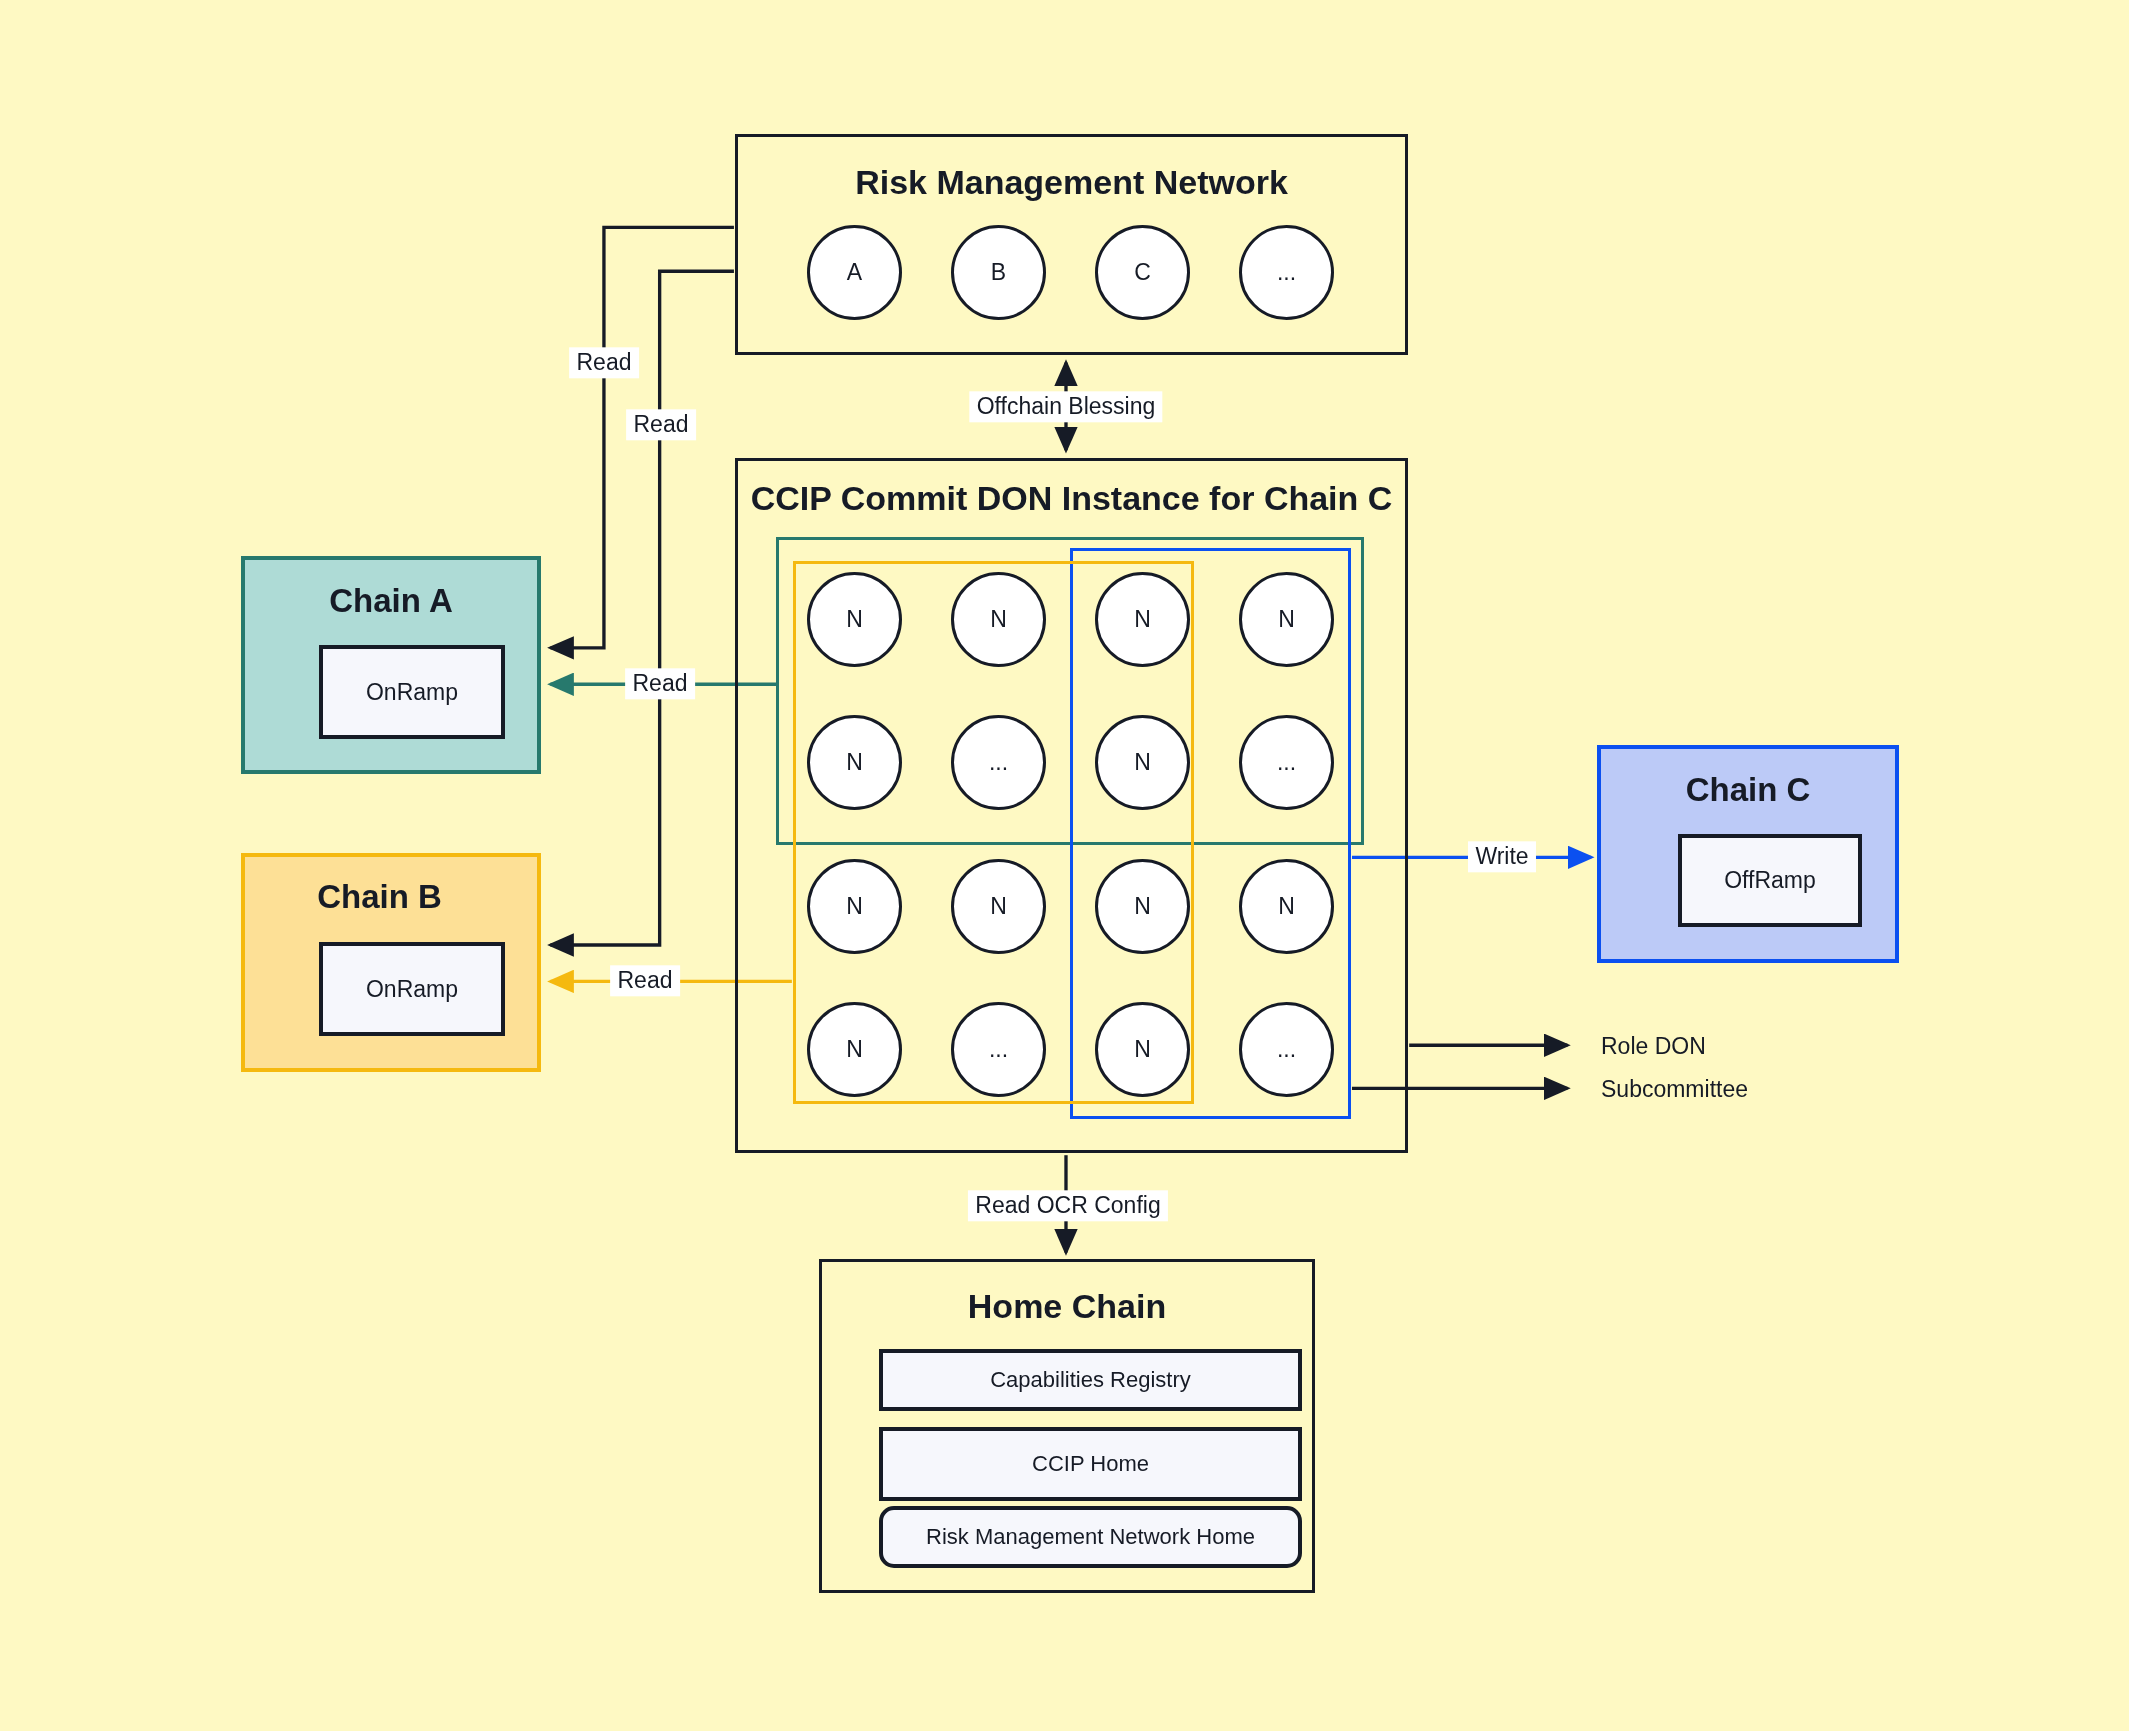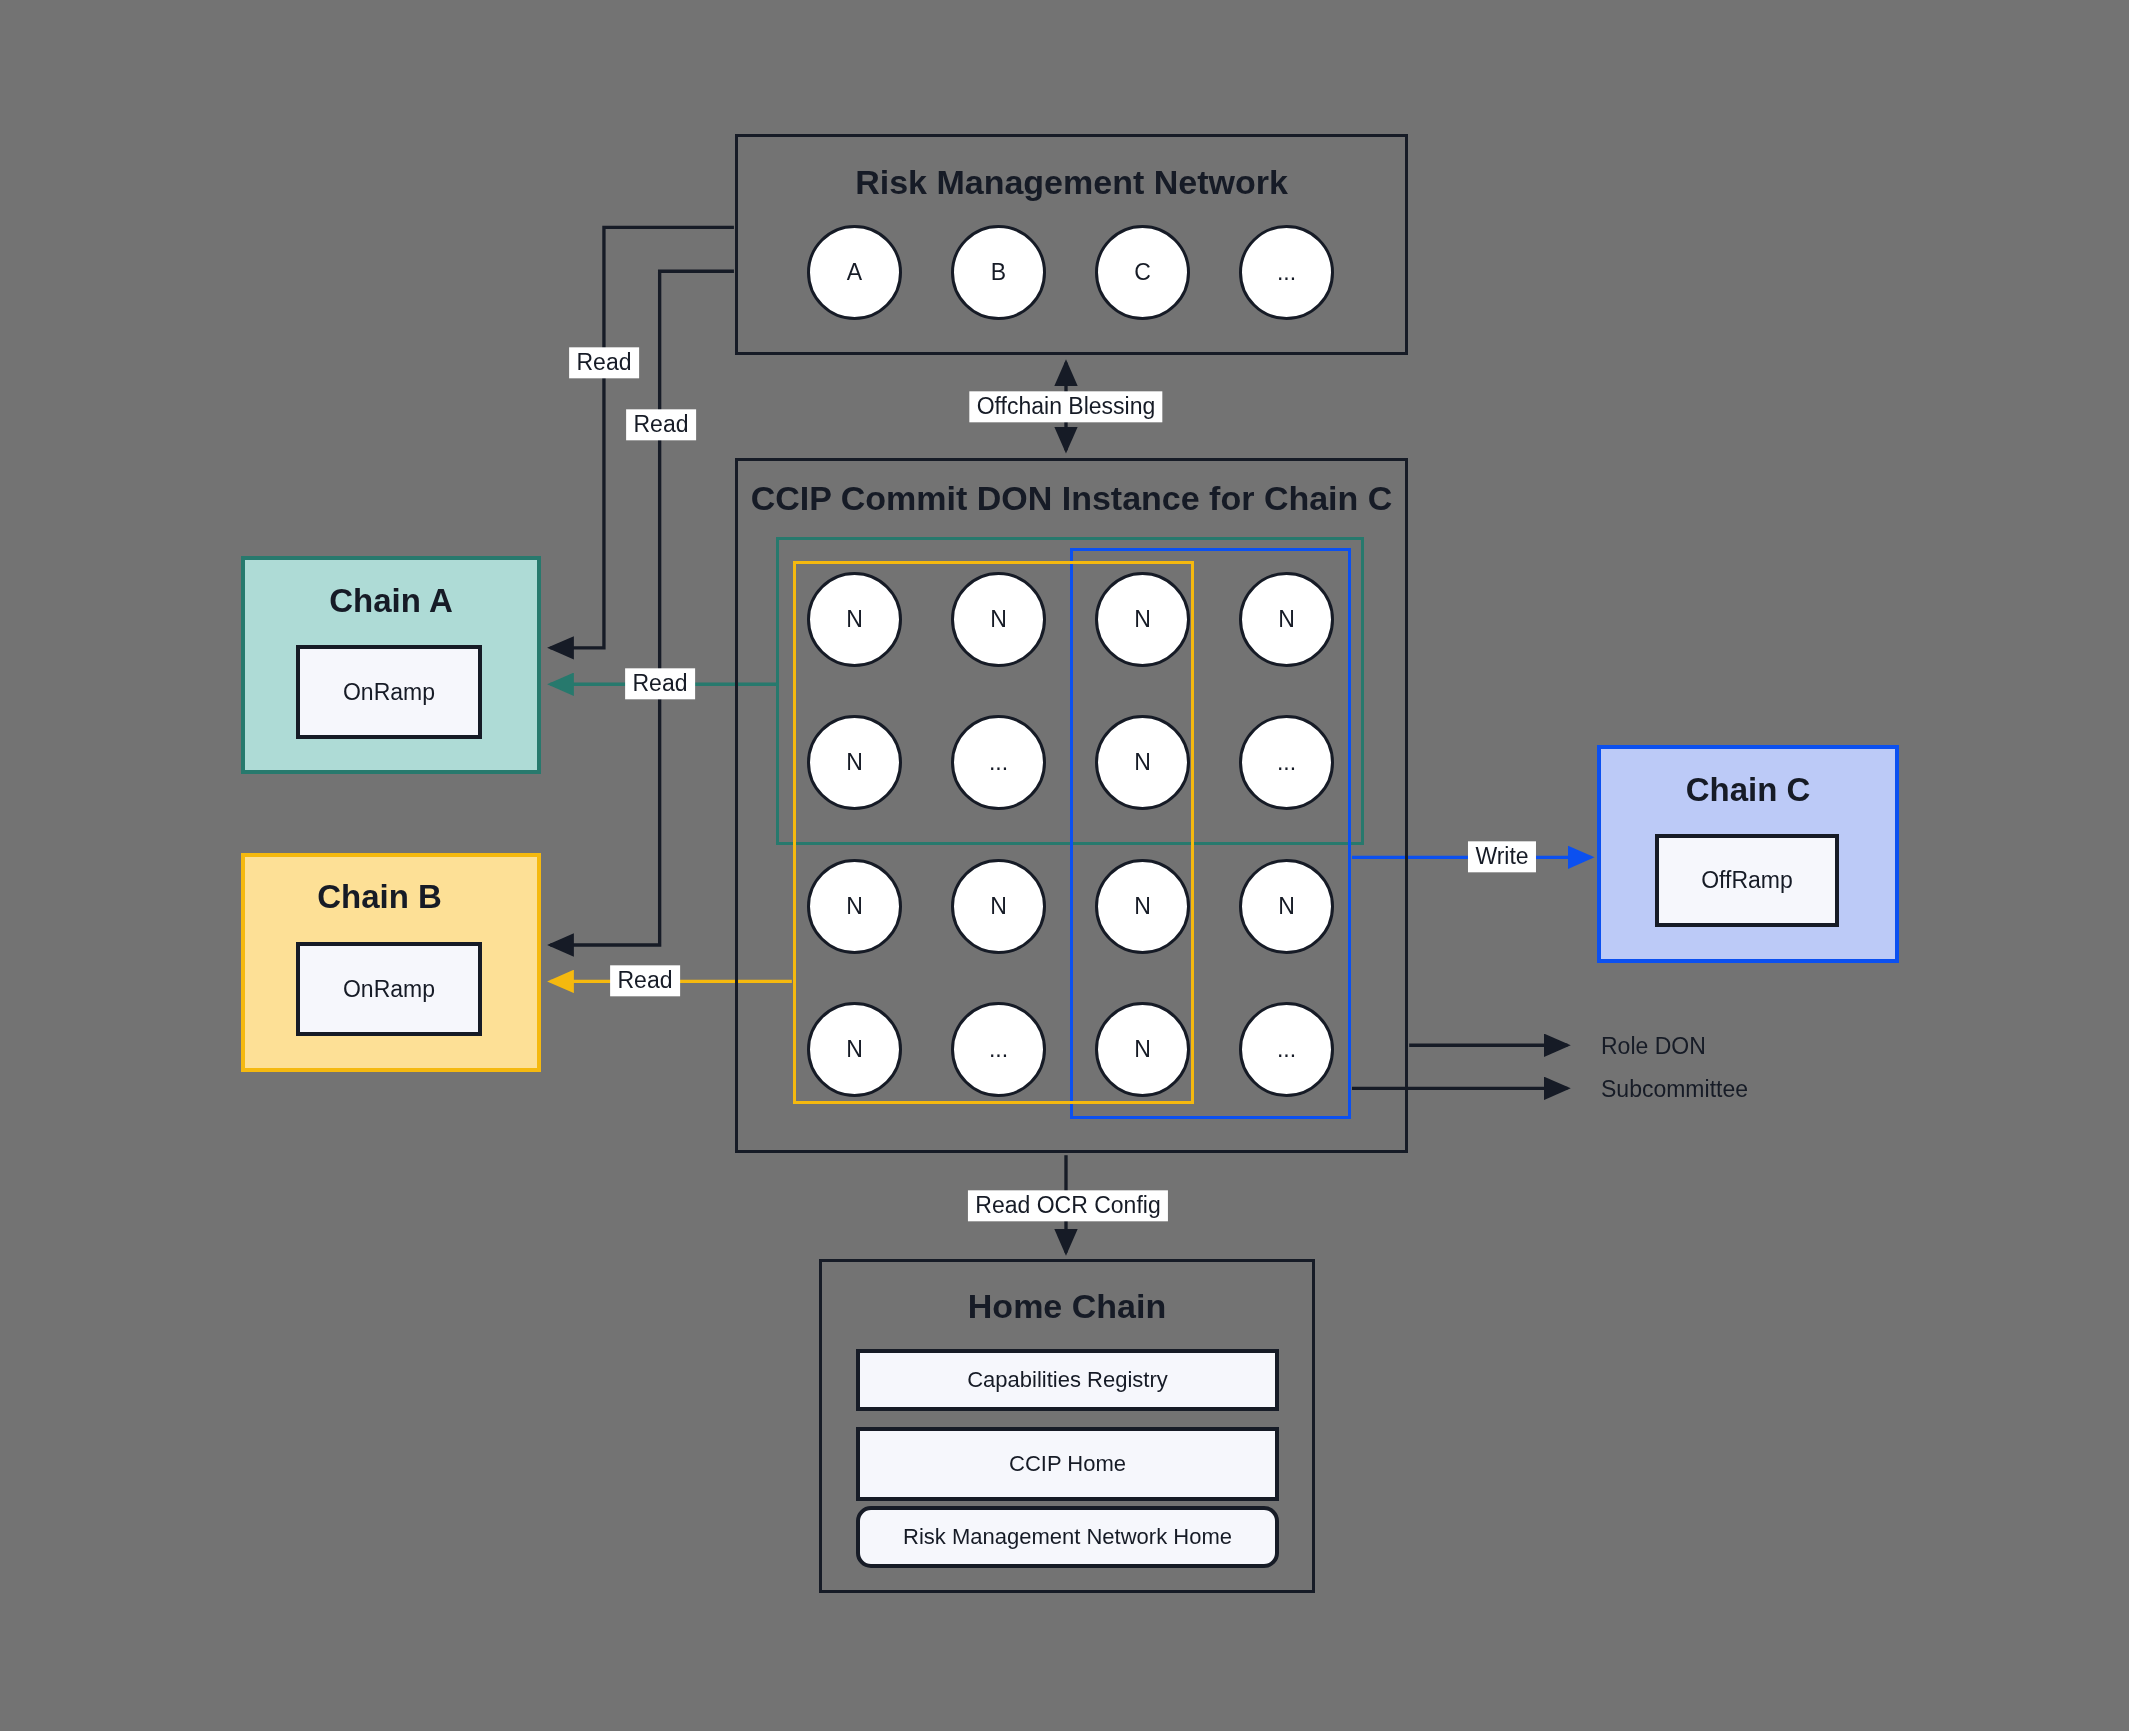--- a/index.html
+++ b/index.html
@@ -9,21 +9,21 @@
     --gold:#f5b90f;
     --gold-fill:#fde096;
     --blue:#0b50f0;
     --blue-fill:#bccaf7;
     --panel:#f6f7fc;
   }
   html,body{margin:0;padding:0;background:#ffffff;}
   #canvas{
     position:relative;
     width:2129px;height:1731px;
-    background:#737373;
+    background:#fef9c3;
     font-family:"Liberation Sans", sans-serif;
     color:var(--ink);
     overflow:hidden;
   }
   #wires{position:absolute;left:0;top:0;z-index:1;}
   .box{
     position:absolute;
     border:3.7px solid var(--ink);
     box-sizing:border-box;
     background:transparent;
@@ -65,20 +65,21 @@
   }
   .subbox{
     position:absolute;
     background:var(--panel);
     border:4.5px solid var(--ink);
     box-sizing:border-box;
     display:flex;align-items:center;justify-content:center;
     font-size:23px;
     z-index:3;
     text-align:center;
+    margin-left:23px;
   }
   .lbl{
     position:absolute;
     transform:translate(-50%,-50%);
     background:#ffffff;
     padding:2.2px 7.4px;
     font-size:23px;
     white-space:nowrap;
     z-index:4;
   }

